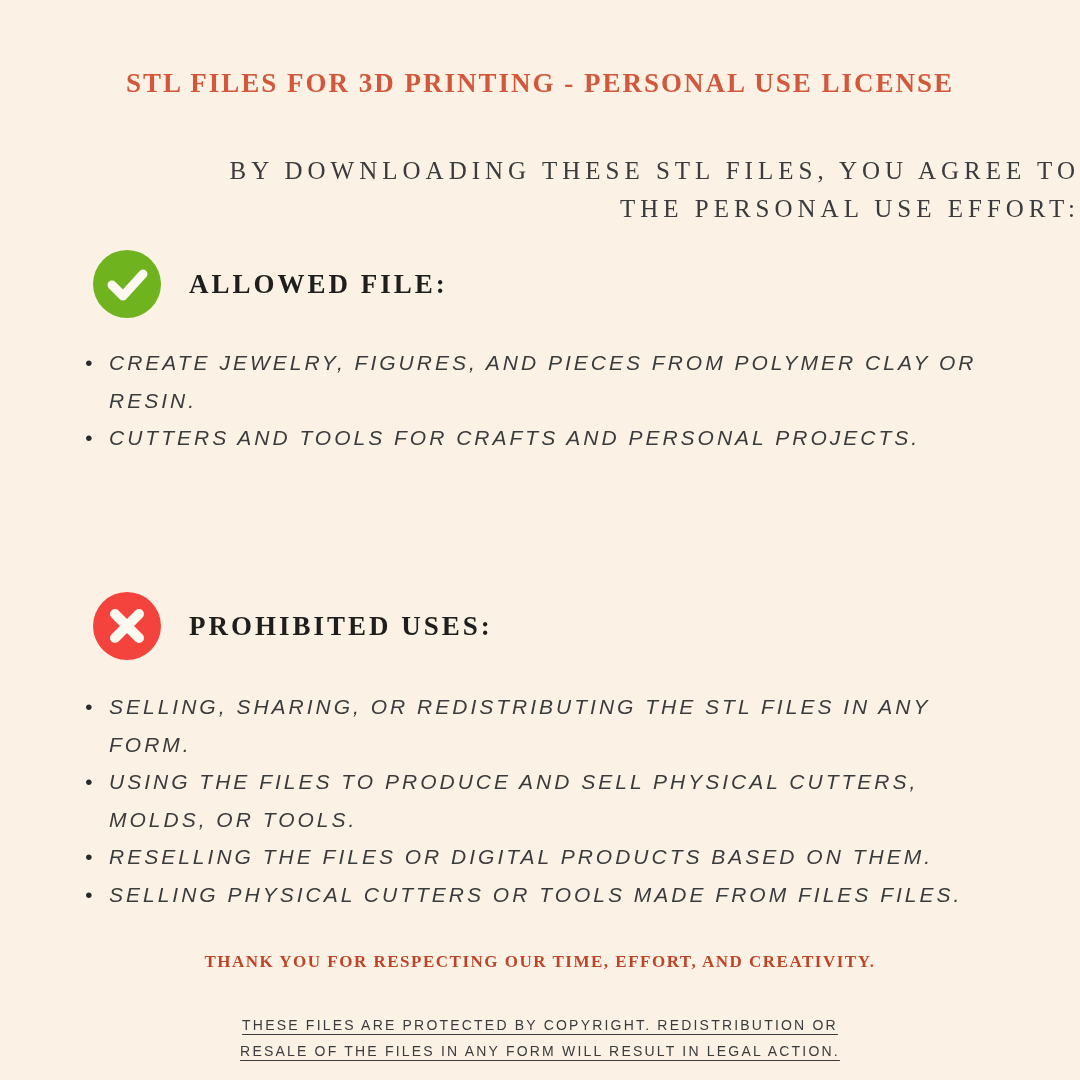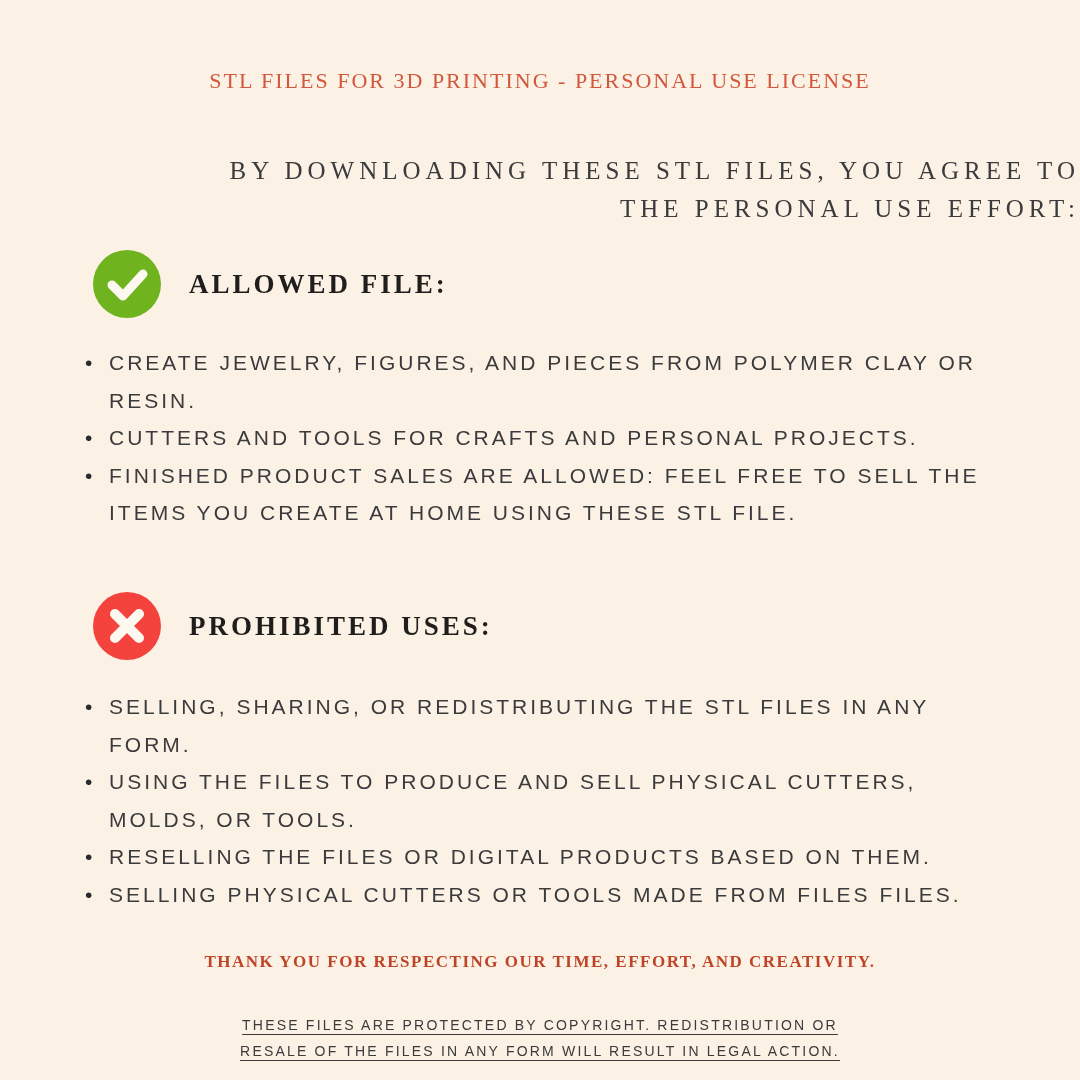--- a/index.html
+++ b/index.html
@@ -15,22 +15,22 @@
   }
 
   
   .title {
     position: absolute;
     top: 68px;
     left: 0;
     width: 100%;
     text-align: center;
     font-family: "Liberation Serif", serif;
-    font-weight: 400;
-    font-size: 22px;
+    font-weight: 700;
+    font-size: 27px;
     letter-spacing: 2px;
     color: #D2573B;
   }
 
   
   .subtitle {
     position: absolute;
     top: 152px;
     left: 0;
     width: 100%;
@@ -71,20 +71,21 @@
     font-size: 21px;
     letter-spacing: 3px;
     line-height: 37.5px;
     color: #3B3A3C;
   }
   .bullet-list.allowed    { top: 344px; }
   .bullet-list.prohibited { top: 688px; }
   .bullet-list li {
     position: relative;
     padding-left: 24px;
+    font-style: italic;
   }
   .bullet-list li::before {
     content: "\2022";
     position: absolute;
     left: 0;
     top: 0;
     color: #2A2A2C;
     font-size: 21px;
   }
 
@@ -138,21 +139,20 @@
         <circle cx="34" cy="34" r="34" fill="#6FB41F"></circle>
         <path d="M19 35 L30 46 L50 24" fill="none" stroke="#FDF8F0" stroke-width="9" stroke-linecap="round" stroke-linejoin="round"></path>
       </svg>
     </span>
     <span class="section-heading">ALLOWED FILE:</span>
   </div>
 
   <ul class="bullet-list allowed">
     <li>CREATE JEWELRY, FIGURES, AND PIECES FROM POLYMER CLAY OR RESIN.</li>
     <li>CUTTERS AND TOOLS FOR CRAFTS AND PERSONAL PROJECTS.</li>
-    <li>FINISHED PRODUCT SALES ARE ALLOWED: FEEL FREE TO SELL THE ITEMS YOU CREATE AT HOME USING THESE STL FILE.</li>
   </ul>
 
   <div class="section-header prohibited">
     <span>
       <svg class="badge-icon" viewBox="0 0 68 68" aria-hidden="true">
         <circle cx="34" cy="34" r="34" fill="#F4433C"></circle>
         <path d="M22 22 L46 46 M46 22 L22 46" fill="none" stroke="#FDF8F0" stroke-width="10" stroke-linecap="round"></path>
       </svg>
     </span>
     <span class="section-heading">PROHIBITED USES:</span>

